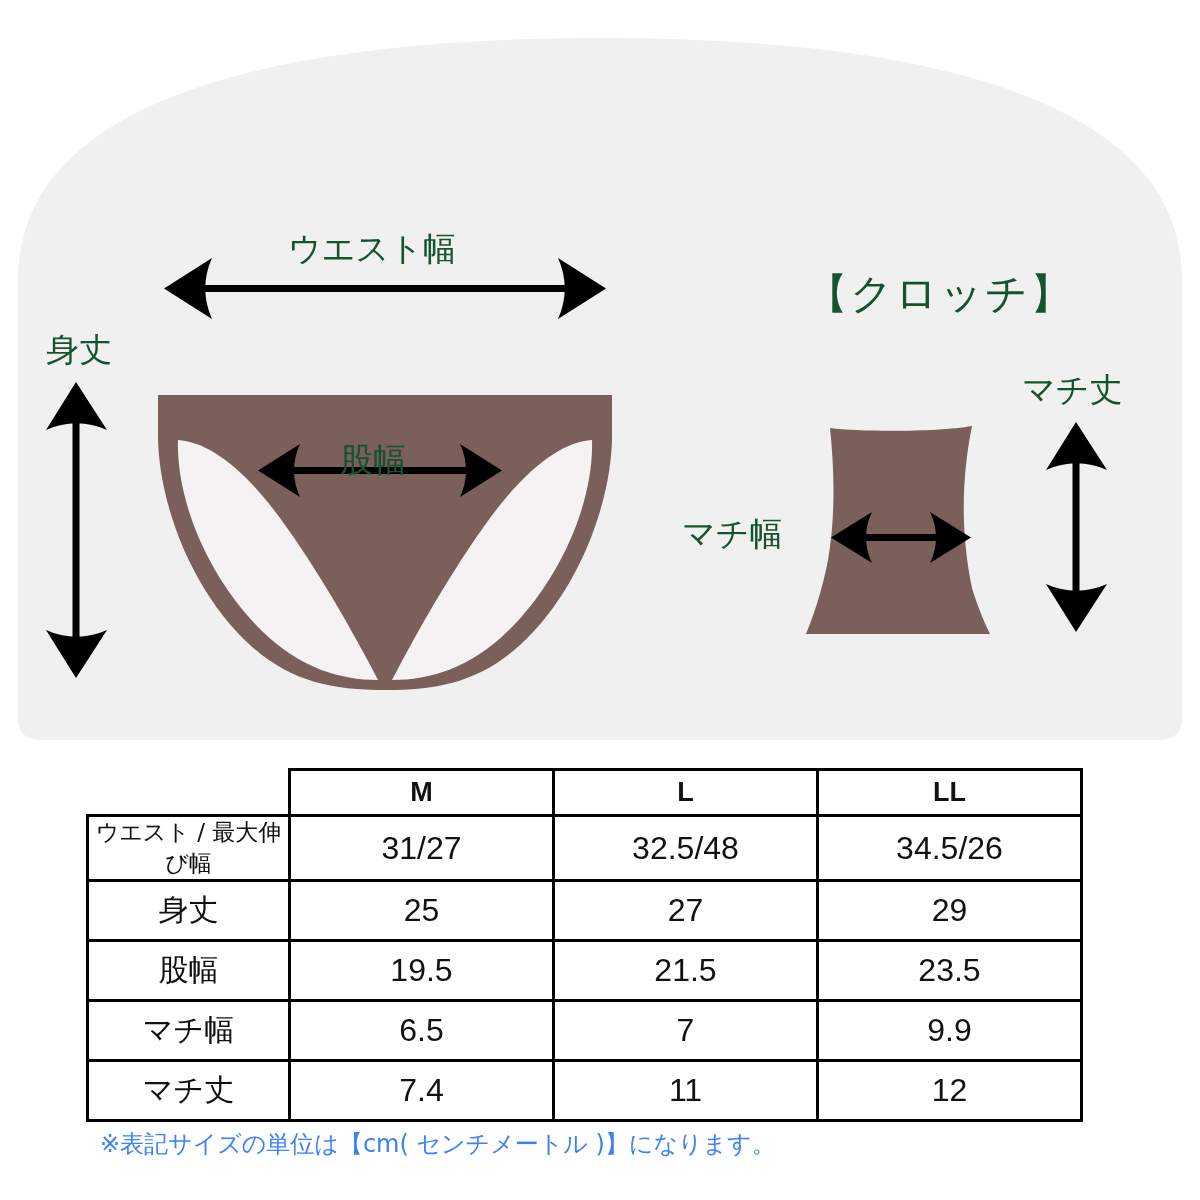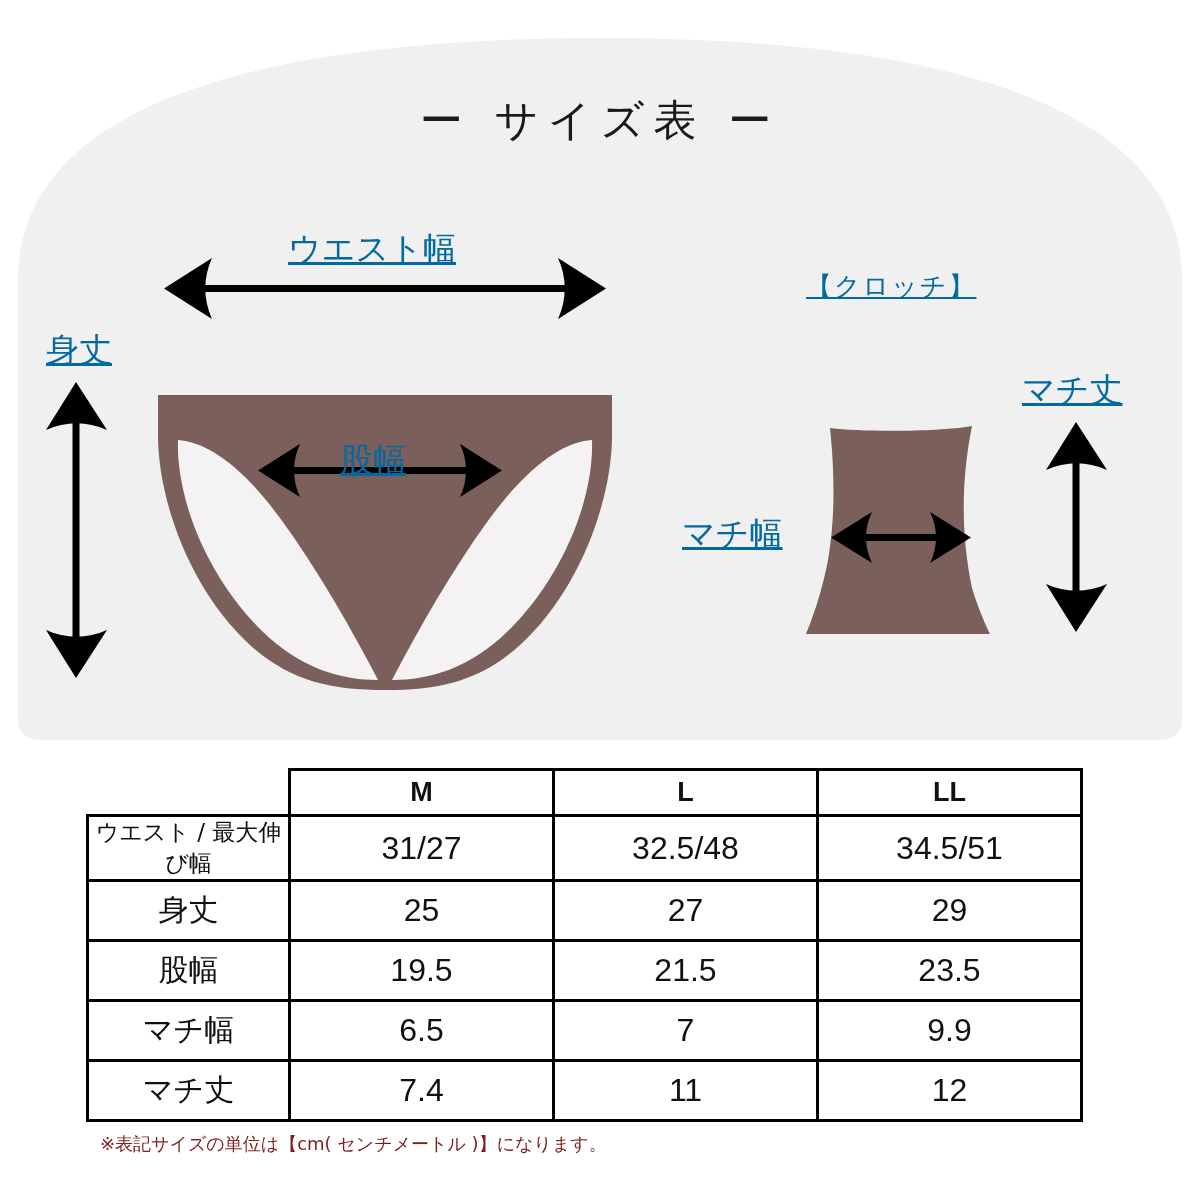--- a/index.html
+++ b/index.html
@@ -41,30 +41,29 @@
     font-size: 43px;
     letter-spacing: 9px;
     font-weight: 400;
     color: #1a1a1a;
     font-family: "DejaVu Sans", "Liberation Sans", sans-serif;
   }
 
   .diag-label {
     position: absolute;
     font-size: 33px;
-    color: #0369a1;
+    color: #14532d;
     font-family: "DejaVu Sans", "Liberation Sans", sans-serif;
     white-space: nowrap;
     line-height: 1;
-    text-decoration: underline;
   }
   #label-waist   { left: 288px; top: 202px; }
   #label-body    { left: 46px;  top: 303px; }
   #label-crotch-w{ left: 340px; top: 413px; }
-  #label-crotch-title { left: 806px; top: 243px; font-size: 26px; letter-spacing: 2px;}
+  #label-crotch-title { left: 806px; top: 243px; font-size: 42px; letter-spacing: 2px;}
   #label-machi-w { left: 682px; top: 487px; }
   #label-machi-l { left: 1022px; top: 343px; }
 
   
   #size-table-wrap {
     position: absolute;
     left: 86px;
     top: 768px;
     width: 994px;
   }
@@ -110,23 +109,23 @@
   }
 
   
   #notes {
     position: absolute;
     left: 100px;
     top: 1128px;
     width: 1000px;
   }
   #notes .note-line {
-    font-size: 18px;
+    font-size: 24px;
     line-height: 32px;
-    color: #7f1d1d;
+    color: #3b82f6;
     font-family: "DejaVu Sans", "Liberation Sans", sans-serif;
     white-space: nowrap;
   }
 </style>
 </head>
 <body>
 
 <div id="illus-panel">
 
   <svg class="panel-svg" viewBox="0 0 1200 712" xmlns="http://www.w3.org/2000/svg">
@@ -209,21 +208,20 @@
       <path d="M 971 507.5 L 930 482 C 938 498 938 517 930 533 Z"></path>
     </g>
 
     <g fill="#000000">
       <rect x="1072.5" y="422" width="7" height="150"></rect>
       <path d="M 1076 392 L 1046 440 C 1066 431 1087 431 1107 440 Z"></path>
       <path d="M 1076 602 L 1046 554 C 1066 563 1087 563 1107 554 Z"></path>
     </g>
   </svg>
 
-  <div id="panel-title">ー サイズ表 ー</div>
 
   <div class="diag-label" id="label-waist">ウエスト幅</div>
   <div class="diag-label" id="label-body">身丈</div>
   <div class="diag-label" id="label-crotch-w">股幅</div>
 
   <div class="diag-label" id="label-crotch-title">【クロッチ】</div>
   <div class="diag-label" id="label-machi-w">マチ幅</div>
   <div class="diag-label" id="label-machi-l">マチ丈</div>
 </div>
 
@@ -241,21 +239,21 @@
         <th class="size-head">M</th>
         <th class="size-head">L</th>
         <th class="size-head">LL</th>
       </tr>
     </thead>
     <tbody>
       <tr>
         <td class="row-label small">ウエスト / 最大伸び幅</td>
         <td class="value">31/27</td>
         <td class="value">32.5/48</td>
-        <td class="value">34.5/51</td>
+        <td class="value">34.5/26</td>
       </tr>
       <tr>
         <td class="row-label">身丈</td>
         <td class="value">25</td>
         <td class="value">27</td>
         <td class="value">29</td>
       </tr>
       <tr>
         <td class="row-label">股幅</td>
         <td class="value">19.5</td>

